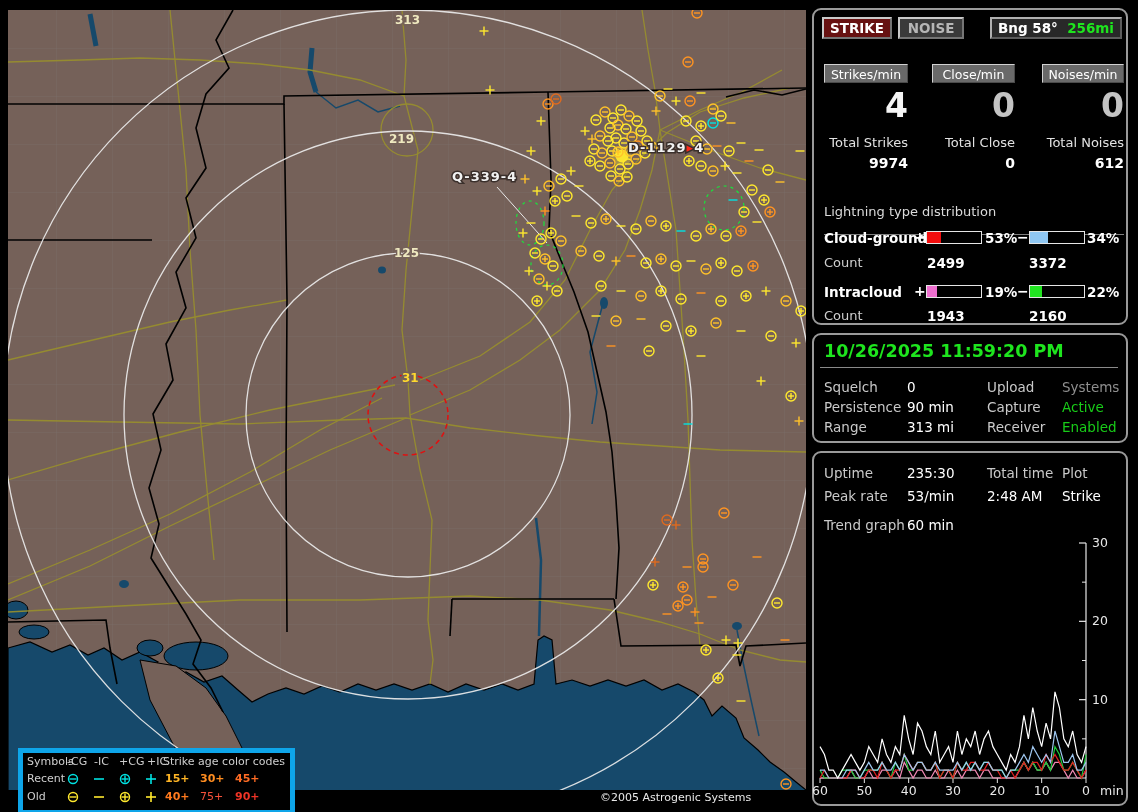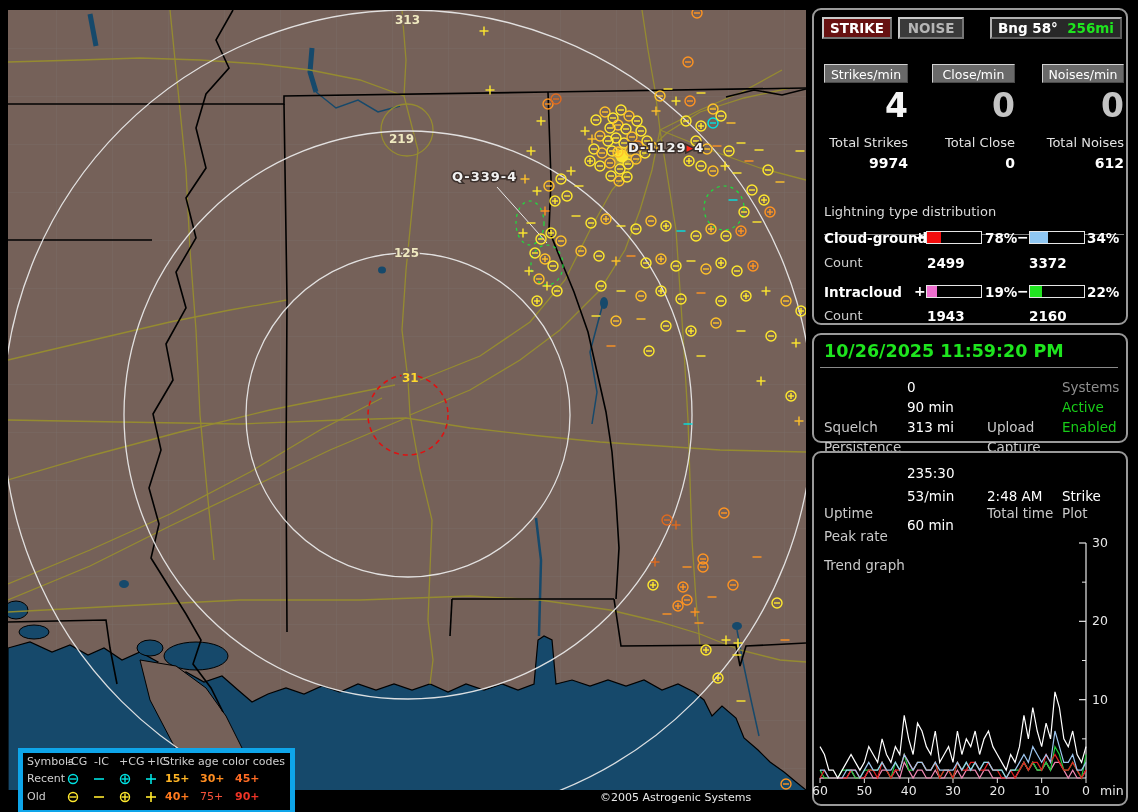--- a/index.html
+++ b/index.html
@@ -40,21 +40,21 @@
        border-bottom:1px solid #808080;padding-bottom:15px;}
   .dist-name{font-size:13.5px;font-weight:bold;color:#fff;left:10px;}
   .dist-sign{font-size:14px;font-weight:bold;color:#fff;}
   .bar{width:54px;height:11px;border:1px solid #e6e6e6;background:#000;}
   .bar>div{height:100%;}
   .pct{font-size:13.5px;font-weight:bold;color:#fff;}
   .cnt-label{left:10px;font-size:13px;color:#cfcfcf;}
   .cnt{font-size:13.5px;font-weight:bold;color:#fff;}
   #datetime{left:10px;top:6px;font-size:17.5px;font-weight:bold;}
   .sep{left:6px;top:32px;width:298px;border-bottom:1px solid #8a8a8a;}
-  .flabel{font-size:13.5px;color:#c9c9c9;margin-top:40px;}
+  .flabel{font-size:13.5px;color:#c9c9c9;}
   .fval{font-size:13.5px;color:#ffffff;}
   .fval.off{color:#8f8f8f;} .fval.on{color:#18cc18;}
   .c-l1{left:10px;} .c-v1{left:93px;} .c-l2{left:173px;} .c-v2{left:248px;}
   #trend-svg{position:absolute;left:812px;top:530px;z-index:2;}
 </style>
 </head>
 <body>
 
 <div class="page">
 
@@ -913,21 +913,21 @@
     <div class="tval abs col2">0</div>
     <div class="tval abs col3">612</div>
 
     <div class="dist-title abs">Lightning type distribution</div>
 
     <div class="dist-name abs" style="top:220px">Cloud-ground</div>
     <span class="dist-sign abs" style="left:100px;top:219px">+</span>
     <div class="bar abs" style="left:112px;top:221px">
         <div style="width: 25%; background: rgb(242, 13, 13);"></div>
       </div>
-    <span class="pct abs" style="left:171px;top:220px">78%</span>
+    <span class="pct abs" style="left:171px;top:220px">53%</span>
     <span class="dist-sign abs" style="left:203px;top:219px">−</span>
     <div class="bar abs" style="left:215px;top:221px">
         <div style="width: 34%; background: rgb(143, 199, 242);"></div>
       </div>
     <span class="pct abs" style="left:273px;top:220px">34%</span>
     <div class="cnt-label abs" style="top:245px">Count</div>
     <span class="cnt abs" style="left:113px;top:245px">2499</span>
     <span class="cnt abs" style="left:215px;top:245px">3372</span>
 
     <div class="dist-name abs" style="top:274px">Intracloud</div>

